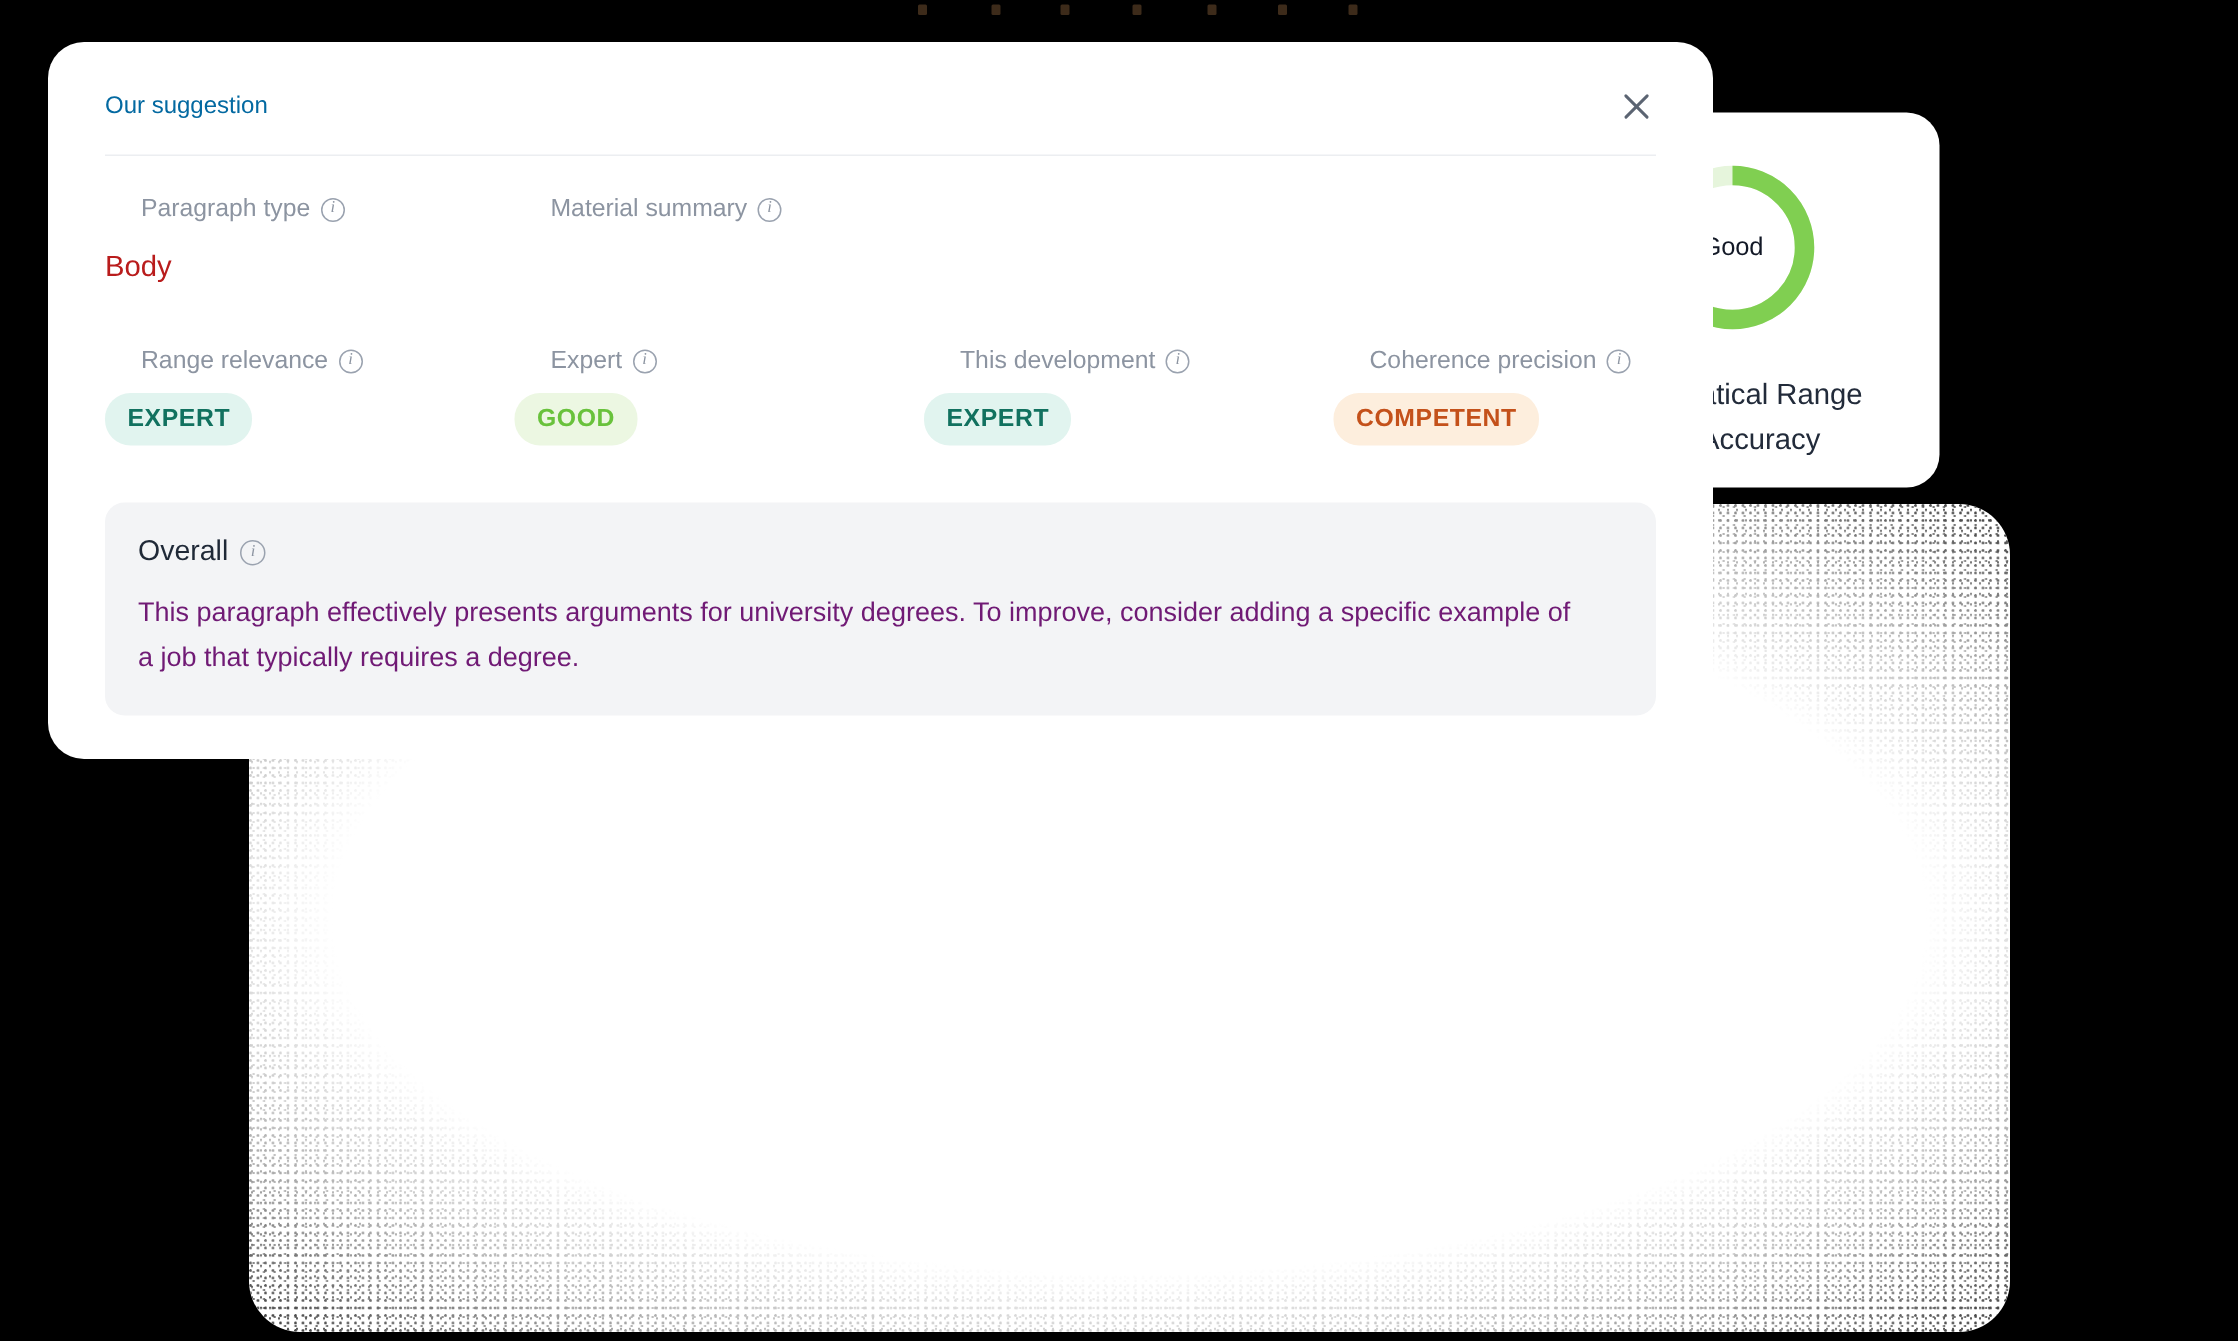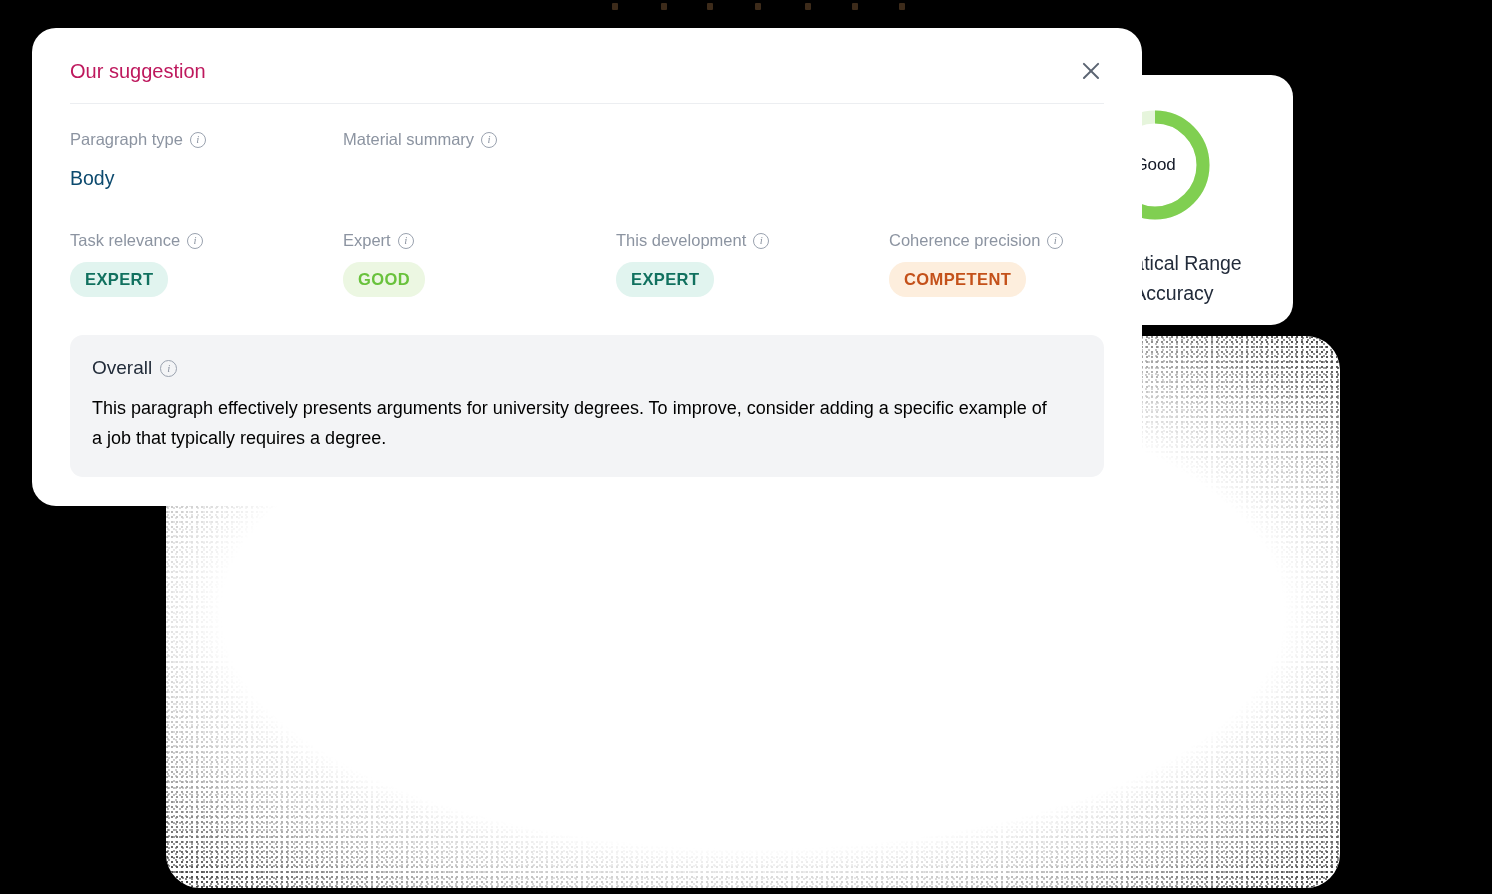--- a/index.html
+++ b/index.html
@@ -87,39 +87,40 @@
     border-radius: 24px;
     z-index: 4;
   }
   .panel-inner { padding: 30px 38px 0 38px; }
 
   .panel-head {
     display: flex; align-items: center; justify-content: space-between;
     padding-bottom: 19px;
     border-bottom: 1px solid #eceef1;
   }
-  .panel-title { font-size: 20px; color: #be185d; text-align: center; }
+  .panel-title { font-size: 16px; color: #0369a1; text-align: center; }
   .close-btn {
     width: 26px; height: 26px;
     position: relative;
     cursor: pointer;
   }
   .close-btn::before, .close-btn::after {
     content: ""; position: absolute;
     left: 2px; top: 12px;
     width: 22px; height: 1.9px;
     background: #5b6472; border-radius: 2px;
   }
   .close-btn::before { transform: rotate(45deg); }
   .close-btn::after  { transform: rotate(-45deg); }
 
   .field-label {
     display: flex; align-items: center; gap: 7px;
     font-size: 16.5px;
     color: #8c94a1;
+    margin-left: 24px;
   }
   .info-icon {
     width: 16px; height: 16px;
     border: 1.3px solid #9aa2af;
     border-radius: 50%;
     display: inline-flex; align-items: center; justify-content: center;
     font-size: 11px; font-style: italic;
     font-family: "Liberation Serif", serif;
     color: #8c94a1;
     line-height: 1;
@@ -130,21 +131,21 @@
 
   .meta-row {
     display: flex;
     margin-top: 26px;
   }
   .meta-col-type { width: 273px; flex: none; }
   .meta-col-summary { flex: 1 1 auto; max-width: 760px; }
   .field-value {
     margin-top: 14px;
     font-size: 19.5px;
-    color: #0c4a6e;
+    color: #b91c1c;
     line-height: 30px;
   }
 
   .ratings-row {
     display: flex;
     margin-top: 38px;
   }
   .rating-col { width: 273px; flex: none; }
   .badge {
     display: inline-block;
@@ -164,21 +165,21 @@
     padding: 22px 22px 24px 22px;
   }
   .feedback-label {
     display: flex; align-items: center; gap: 8px;
     font-size: 19px; color: #1f2937;
   }
   .feedback-label .info-icon { width: 17px; height: 17px; }
   .feedback-text {
     margin-top: 14px;
     font-size: 18px;
-    color: #000000;
+    color: #701a75;
     line-height: 30px;
     max-width: 960px;
   }
 
   
   .speck { position: absolute; background: #3d2b1a; border-radius: 1px; }
 </style>
 </head>
 <body>
 
@@ -289,21 +290,21 @@
             <span>Material summary</span>
             <span class="info-icon">
                 <span>i</span>
               </span>
           </div>
         </div>
       </div>
 
       <div class="ratings-row" id="ratings-row">
           <div class="rating-col"><div class="field-label">
-              <span>Task relevance</span>
+              <span>Range relevance</span>
               <span class="info-icon">
                 <span>i</span>
               </span>
             </div><div class="badge" style="color:#11715f;background:#e1f4ef">EXPERT</div></div>
           <div class="rating-col"><div class="field-label">
               <span>Expert</span>
               <span class="info-icon">
                 <span>i</span>
               </span>
             </div><div class="badge" style="color:#69c23c;background:#ecf7e2">GOOD</div></div>

